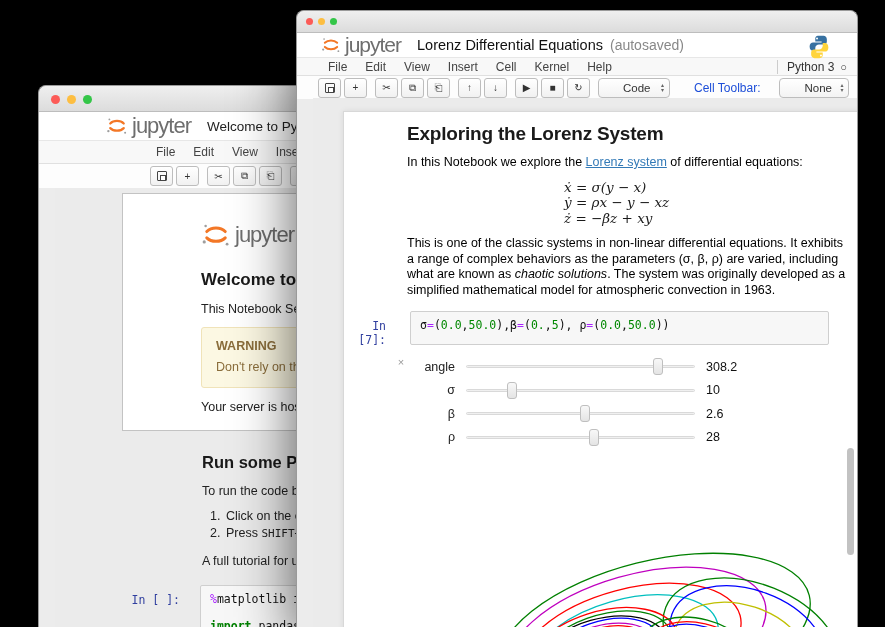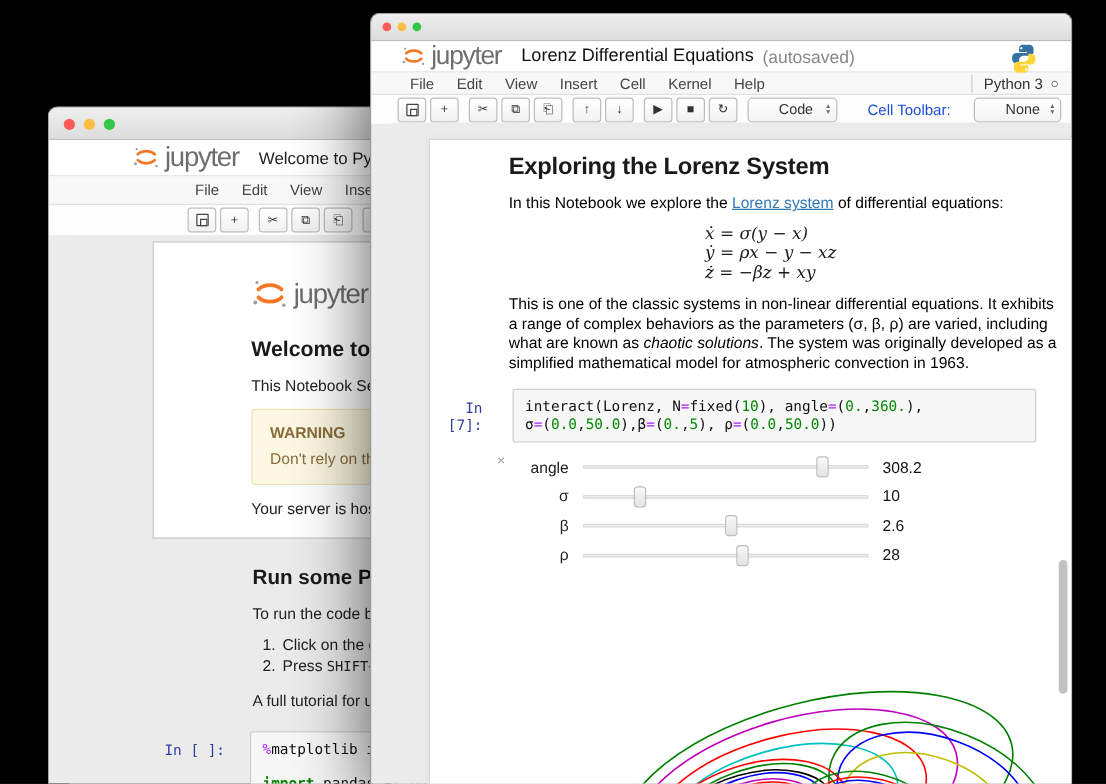--- a/index.html
+++ b/index.html
@@ -291,21 +291,20 @@
         <div class="equations">
           <div>ẋ = σ(y − x)</div>
           <div>ẏ = ρx − y − xz</div>
           <div>ż = −βz + xy</div>
         </div>
         <div class="nb-p"><span>This is one of the classic systems in non-linear differential equations. It exhibits a range of complex behaviors as the parameters (σ, β, ρ) are varied, including what are known as </span><em>chaotic solutions</em><span>. The system was originally developed as a simplified mathematical model for atmospheric convection in 1963.</span></div>
       </div>
       <div class="codecell">
         <div class="prompt">In [7]:</div>
         <div class="codearea" id="front-code">
-            <div class="code-line"><span>interact(Lorenz, N</span><span class="tok-op">=</span><span>fixed(</span><span class="tok-num">10</span><span>), angle</span><span class="tok-op">=</span><span>(</span><span class="tok-num">0.</span><span>,</span><span class="tok-num">360.</span><span>),</span></div>
             <div class="code-line"><span>         σ</span><span class="tok-op">=</span><span>(</span><span class="tok-num">0.0</span><span>,</span><span class="tok-num">50.0</span><span>),β</span><span class="tok-op">=</span><span>(</span><span class="tok-num">0.</span><span>,</span><span class="tok-num">5</span><span>), ρ</span><span class="tok-op">=</span><span>(</span><span class="tok-num">0.0</span><span>,</span><span class="tok-num">50.0</span><span>))</span></div>
           </div>
       </div>
       <div class="widget">
         <div class="close-x">×</div>
         <div id="sliders">
             <div class="slider-row">
               <div class="slider-label">angle</div>
               <div class="slider-track">
                 <div class="rail"></div>

